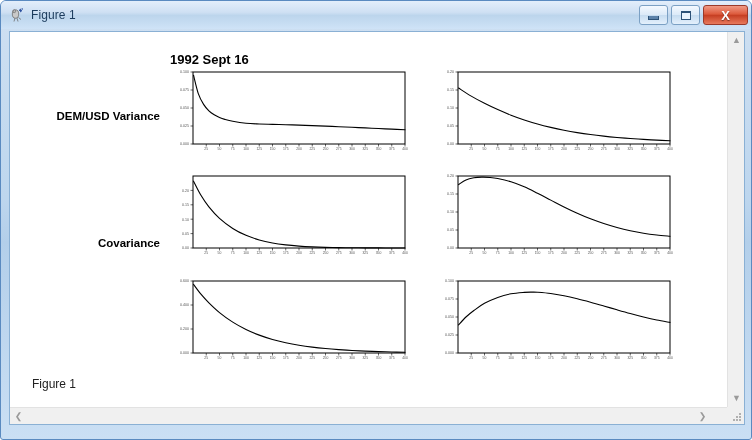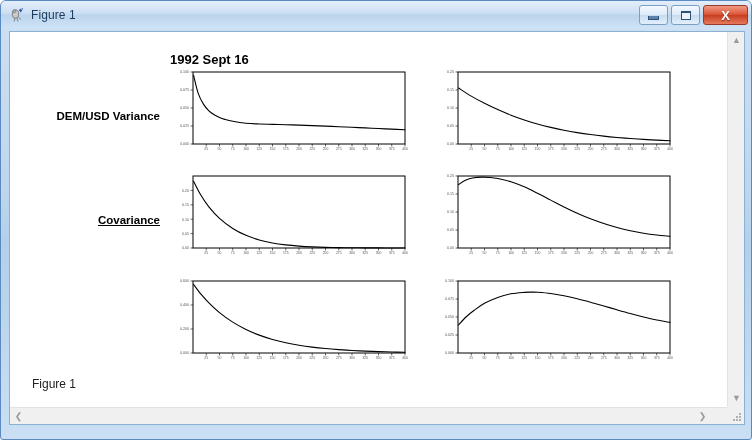--- a/index.html
+++ b/index.html
@@ -225,21 +225,21 @@
   </div>
 
   <div class="client">
 
     <div class="canvas">
       <div class="fig">
 
         <div class="col-title" style="left:160px; top:20px; width:260px;">1992 Sept 16</div>
 
         <div class="row-label" style="left:0px; top:72px; width:150px;margin-top:6px;">DEM/USD Variance</div>
-        <div class="row-label" style="left:0px; top:182px; width:150px;text-decoration:underline;">Covariance</div>
+        <div class="row-label" style="left:0px; top:205px; width:150px;">Covariance</div>
 
         <div class="panel" style="left:155px; top:36px;">
             <svg width="244" height="90" viewBox="0 0 244 90">
               <rect x="28" y="4" width="212" height="72" class="axis-line" fill="none"></rect>
               <line x1="25.5" x2="28" y1="76" y2="76" class="tickmark"></line>
               <text x="24" y="77.4" class="ytick-label">0.000</text>
               <line x1="25.5" x2="28" y1="58" y2="58" class="tickmark"></line>
               <text x="24" y="59.4" class="ytick-label">0.025</text>
               <line x1="25.5" x2="28" y1="40" y2="40" class="tickmark"></line>
               <text x="24" y="41.4" class="ytick-label">0.050</text>

